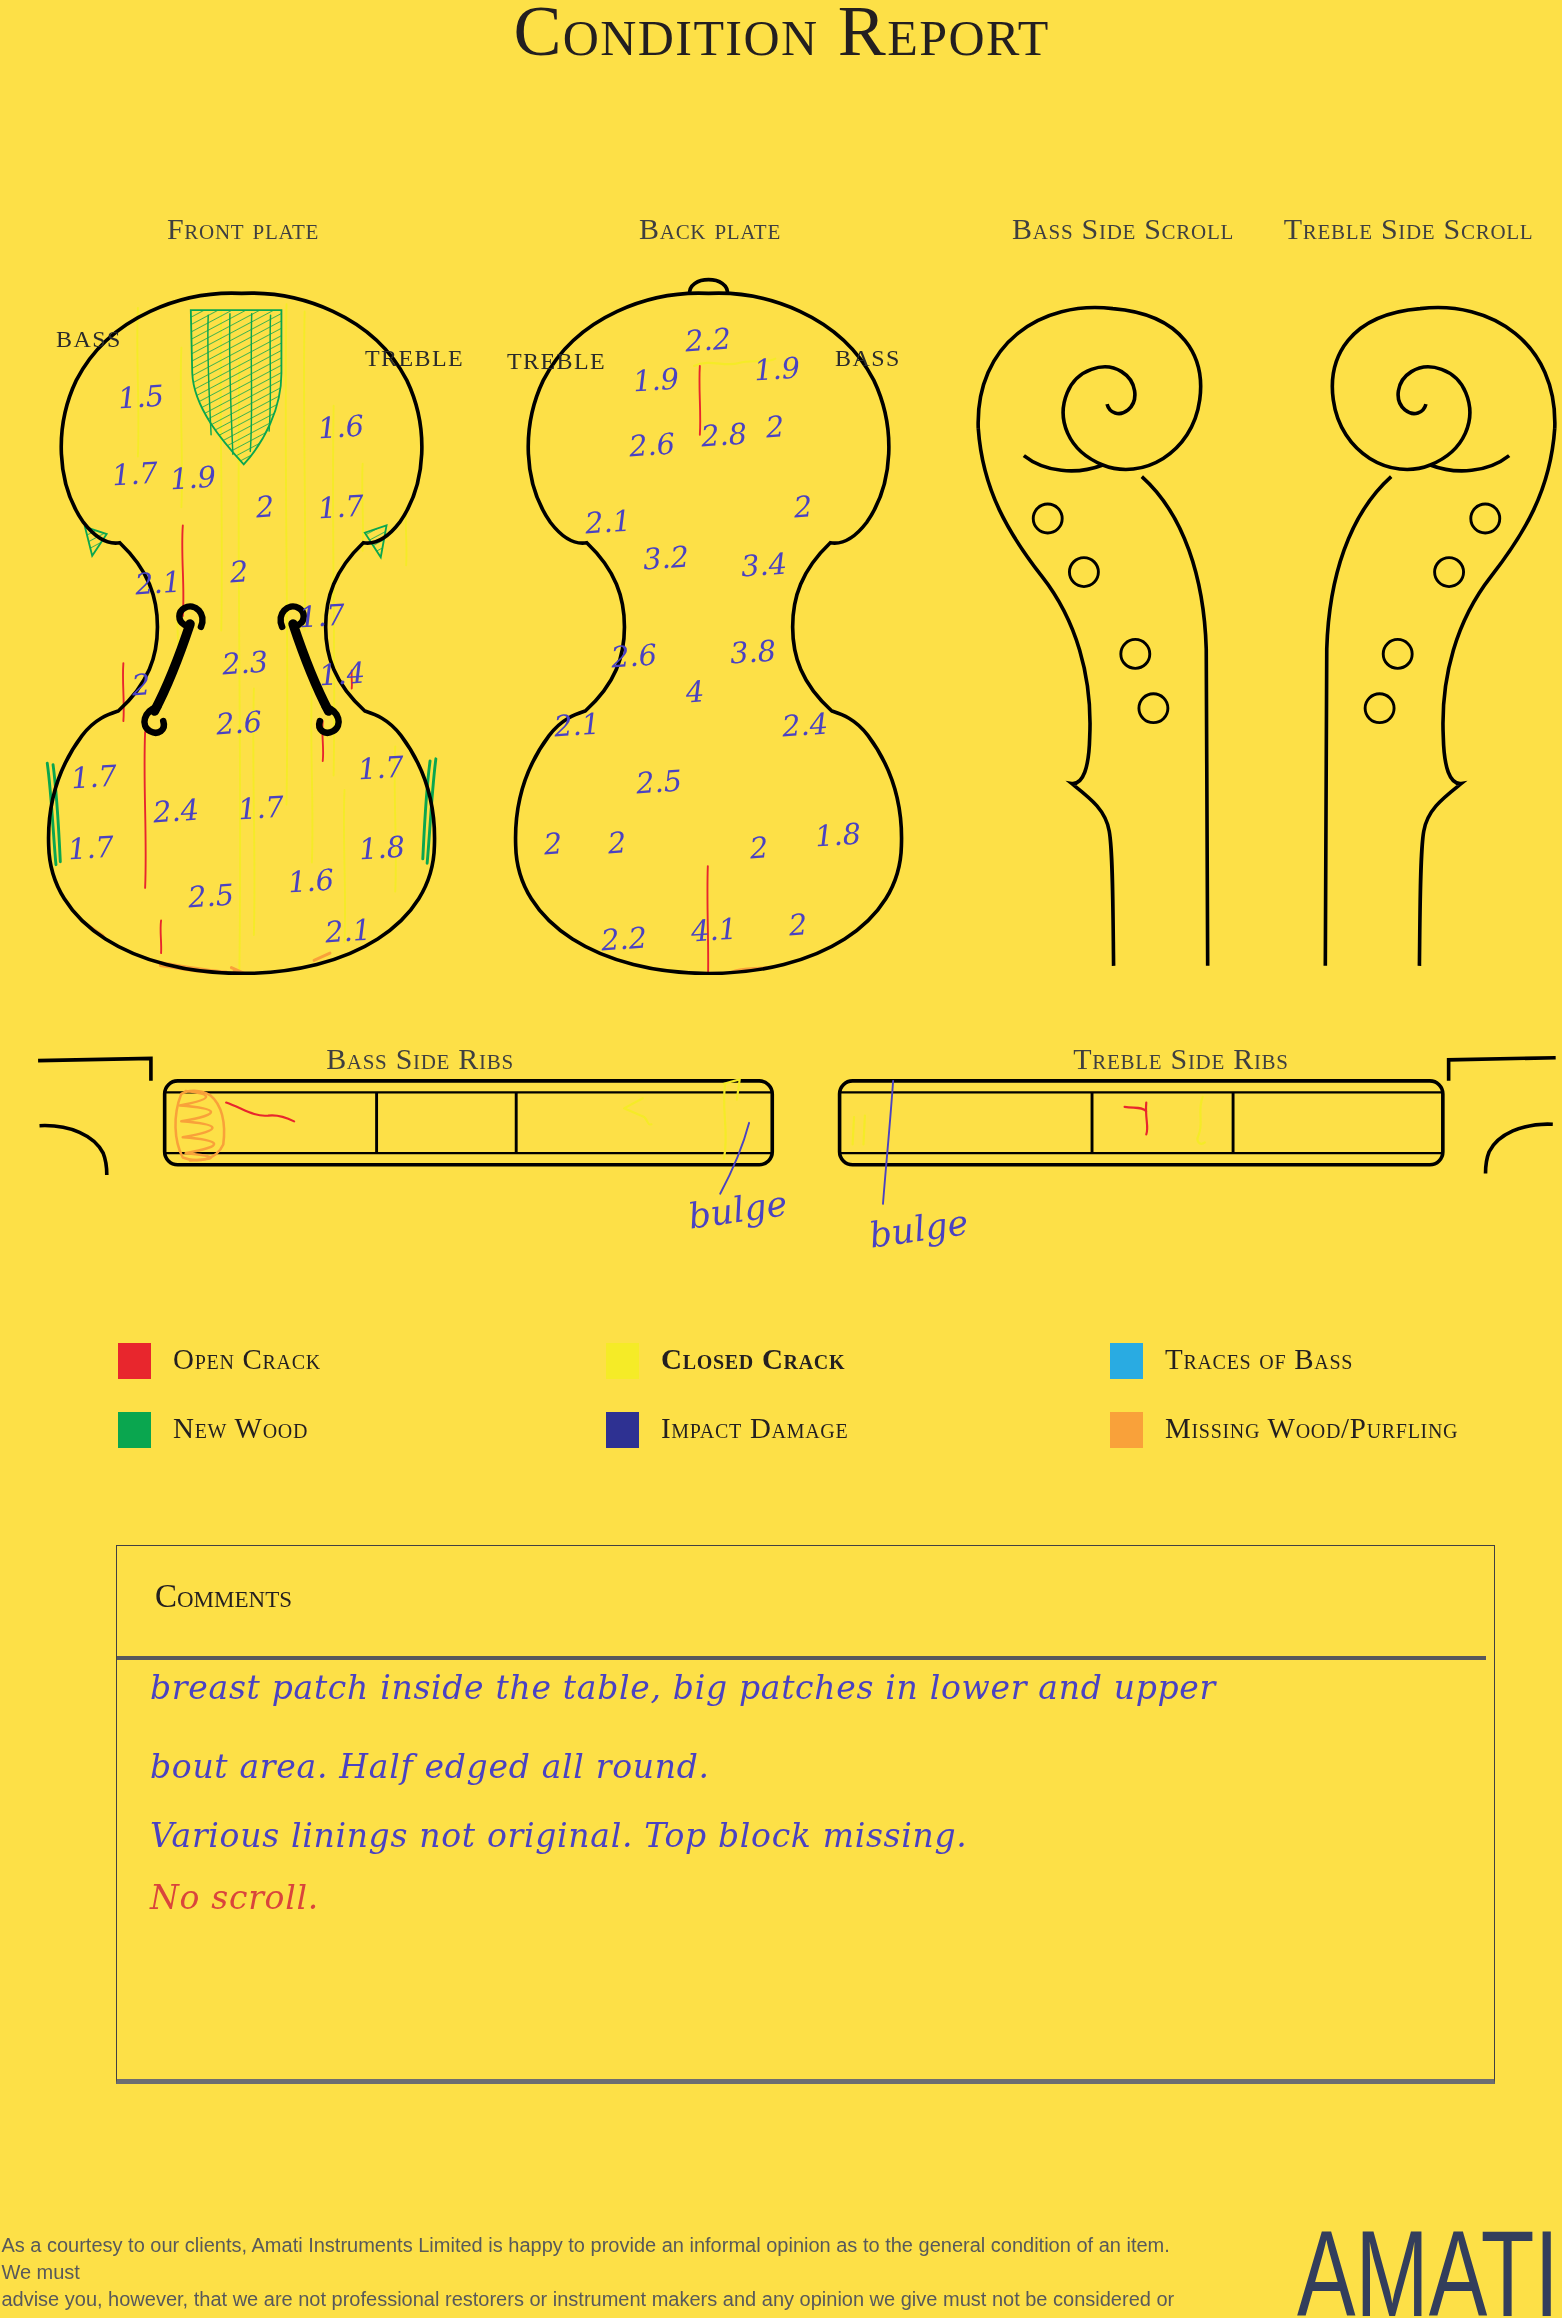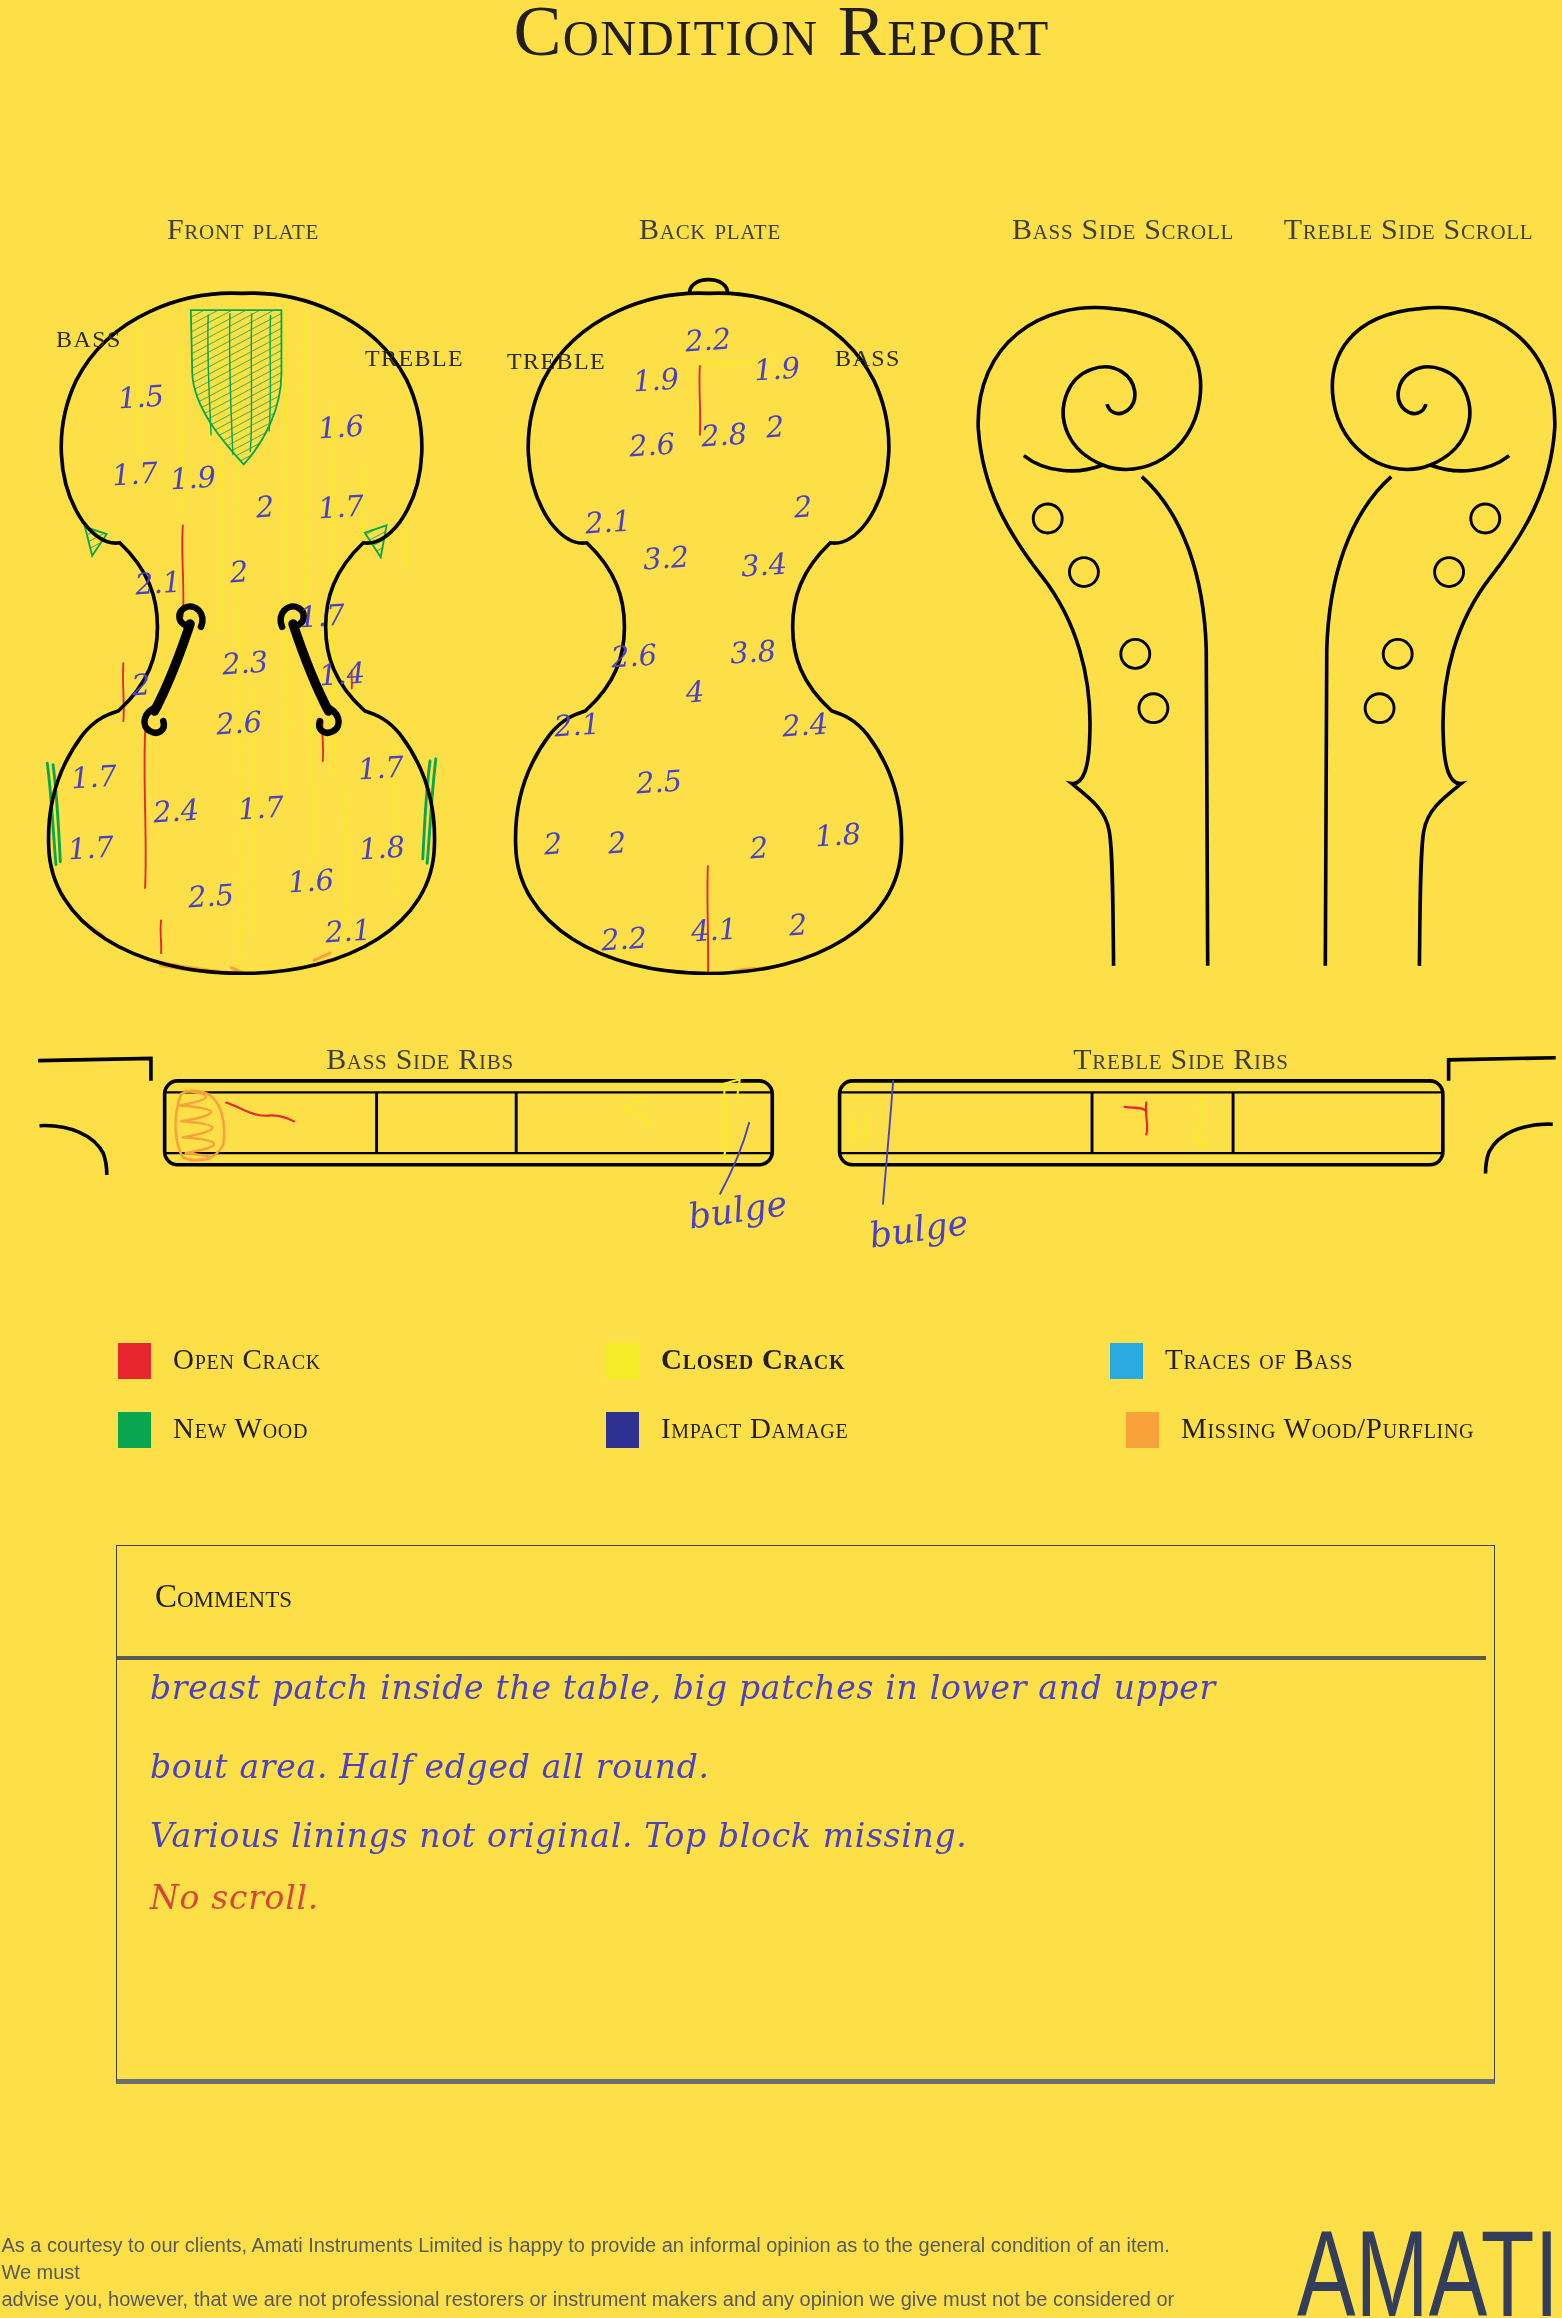--- a/index.html
+++ b/index.html
@@ -294,21 +294,21 @@
       <span class="lg-lb sc">Traces of Bass</span>
     </div>
     <div class="lg-item" style="left:0px;top:69px;">
       <span class="lg-sq" style="background: rgb(10, 166, 79);"></span>
       <span class="lg-lb sc">New Wood</span>
     </div>
     <div class="lg-item" style="left:488px;top:69px;">
       <span class="lg-sq" style="background: rgb(46, 49, 146);"></span>
       <span class="lg-lb sc">Impact Damage</span>
     </div>
-    <div class="lg-item" style="left:992px;top:69px;margin-left:16px;">
+    <div class="lg-item" style="left:992px;top:69px;">
       <span class="lg-sq" style="background: rgb(249, 161, 58);"></span>
       <span class="lg-lb sc">Missing Wood/Purfling</span>
     </div>
   </div>
 
   <div id="comments-box">
     <div id="comments-head">
       <span id="comments-title" class="sc">Comments</span>
     </div>
     <div id="cl2" class="cline">bout area.  Half edged  all round.</div>

